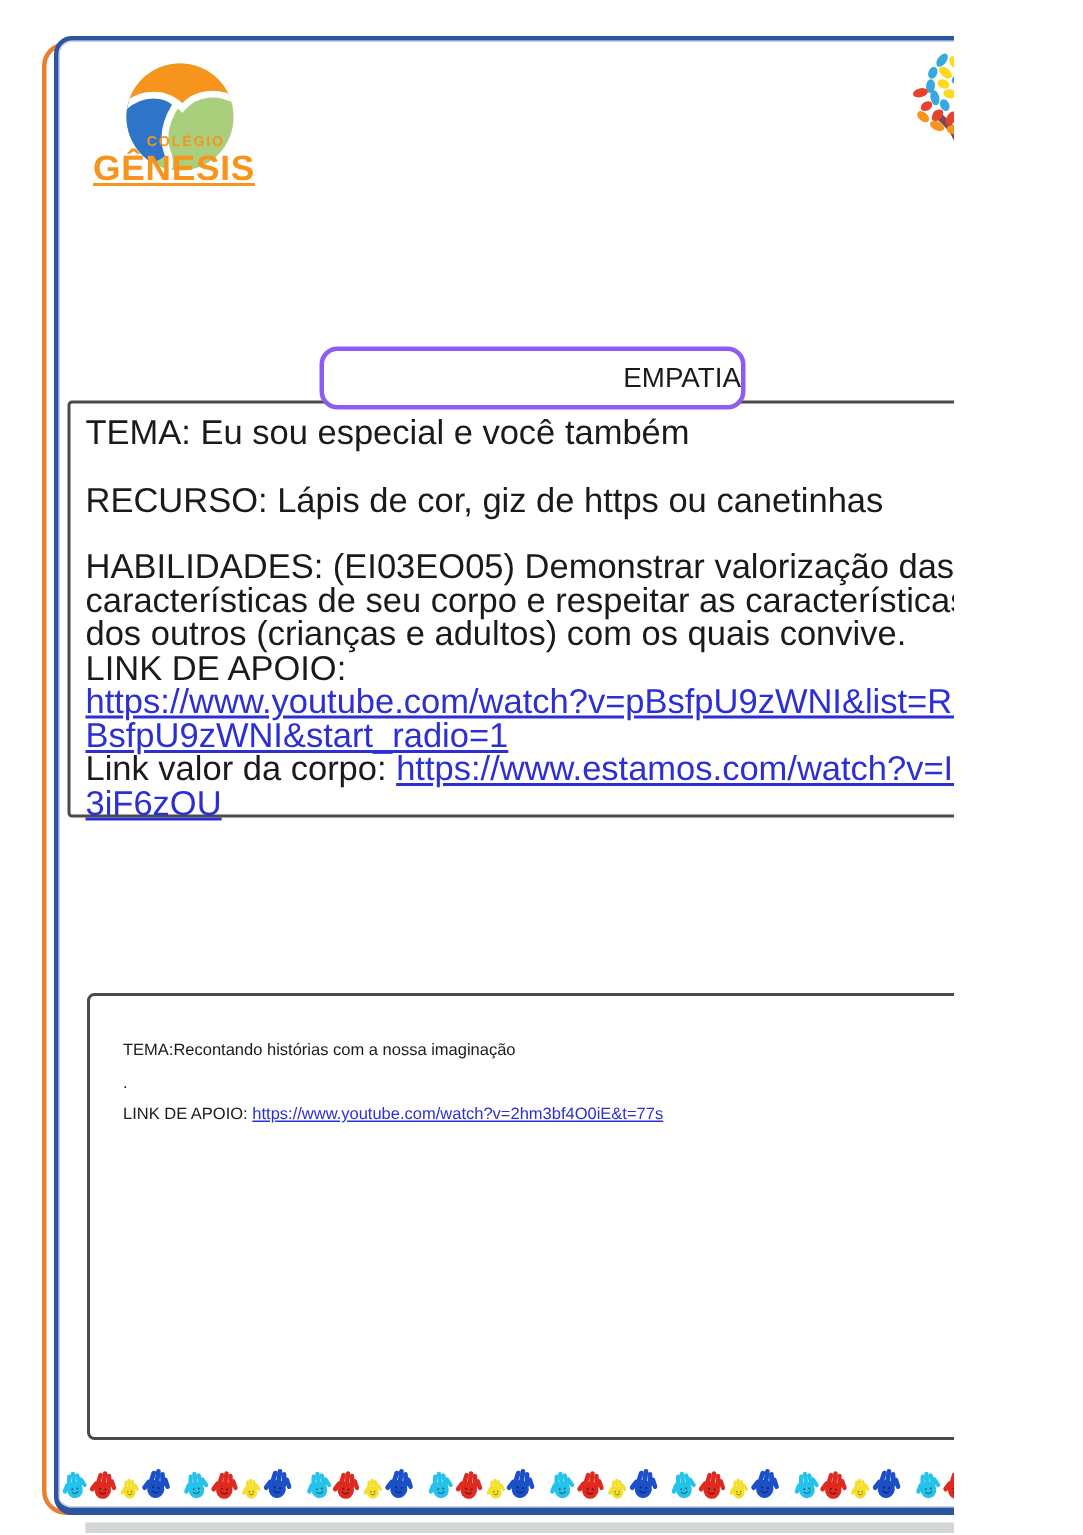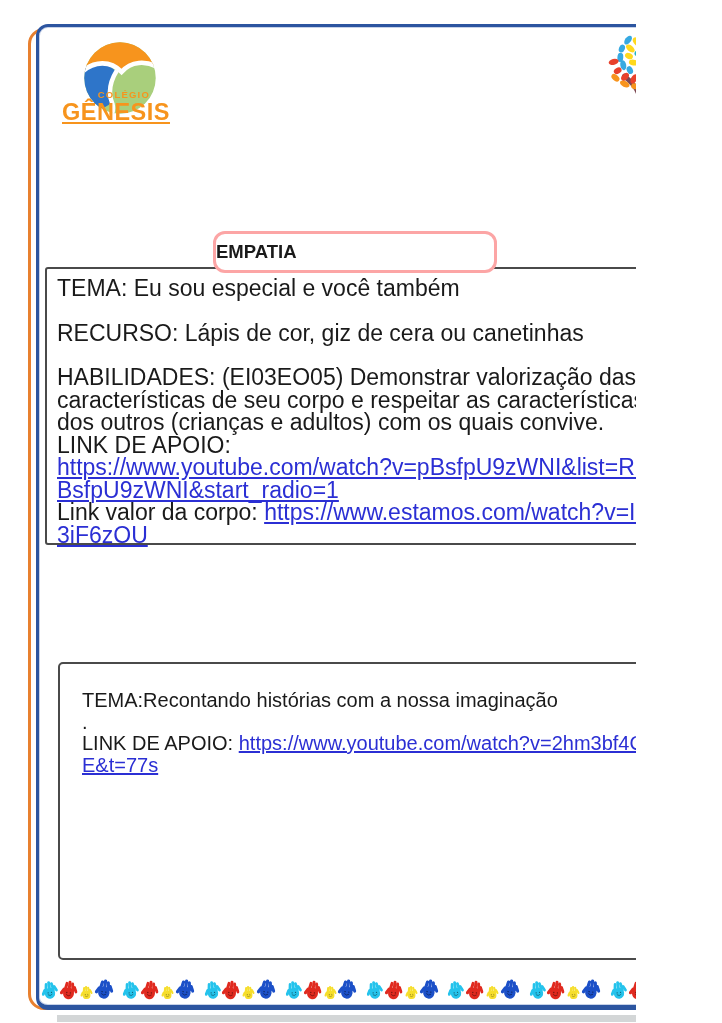--- a/index.html
+++ b/index.html
@@ -23,31 +23,31 @@
         font-size:11.5px;line-height:1.5;color:#474747;}
   .tree{position:absolute;left:597px;top:28px;width:98px;height:112px;}
   .dotted-divider{position:absolute;left:45px;top:144px;width:652px;border-top:3px dotted #3c3c3c;height:0;}
   
   .day-label{position:absolute;font-size:17.5px;font-weight:bold;color:#0f0f0f;letter-spacing:0.2px;}
   .field-label{position:absolute;left:45px;width:160px;text-align:right;font-size:10.5px;color:#222;}
   .date-box{position:absolute;height:30px;width:206px;border:2px solid #6f6f6f;border-radius:9px;
         text-align:center;line-height:30px;font-size:17px;color:#222;background:#fff;}
   .disc-box{position:absolute;border:2px solid #6f6f6f;border-radius:7px;background:#fff;
         text-align:center;font-weight:bold;color:#0a0a0a;}
-  .valor-box{position:absolute;left:213px;top:231px;width:278px;height:36px;border:3px solid #fca5a5;
-        border-radius:12px;background:#fff;text-align:left;line-height:36px;font-size:18.5px;
-        font-weight:bold;z-index:6;}
+  .valor-box{position:absolute;left:213px;top:231px;width:278px;height:36px;border:3px solid #8b5cf6;
+        border-radius:12px;background:#fff;text-align:right;line-height:36px;font-size:18.5px;
+        font-weight:normal;z-index:6;}
   .content-box{position:absolute;background:#fff;border:2px solid #4a4a4a;z-index:3;}
   .content-box p{margin:0;}
   .gap{margin-top:22px !important;}
   a.url{color:#2b2fd4;text-decoration:underline;word-break:break-all;}
   .box1{left:45px;top:267px;width:620px;height:266px;border-radius:3px;padding:8px 12px 0 10px;
         font-size:23px;line-height:22.5px;}
   .box2{left:58px;top:662px;width:586px;height:268px;border-radius:5px;padding:26px 20px 0 22px;
-        font-size:20px;line-height:21.5px;}
+        font-size:11px;line-height:21.5px;}
   
   .hands-row{position:absolute;left:40px;top:966px;width:650px;height:36px;display:flex;
         justify-content:center;align-items:flex-end;z-index:4;}
   .hand{display:inline-block;width:20px;height:24px;margin:0 1px;}
   .hand svg{width:100%;height:100%;}
   .hand.h0{transform:rotate(-8deg);}
   .hand.h1{transform:rotate(7deg);width:21px;}
   .hand.h2{transform:rotate(-4deg);width:15px;height:19px;}
   .hand.h3{transform:rotate(8deg);width:22px;height:26px;margin-right:8px;}
   .bottom-strip{position:absolute;left:57px;top:1015px;width:616px;height:7px;background:#d3d6d7;z-index:0;}
@@ -142,21 +142,21 @@
 
   <div class="day-label" style="left:62px;top:160px;">SEGUNDA-FEIRA</div>
   <div class="date-box" style="left:215px;top:152px;">25/08/2025</div>
   <div class="field-label" style="top:199px;">DISCIPLINA:</div>
   <div class="disc-box" style="left:213px;top:187px;width:278px;height:27px;line-height:27px;font-size:16.5px;">O EU,O OUTRO,E NÓS.</div>
   <div class="field-label" style="top:243px;left:42px;width:165px;">VALOR DA SEMANA</div>
   <div class="valor-box">EMPATIA</div>
 
   <div class="content-box box1">
     <p>TEMA:  Eu sou especial e você também</p>
-    <p class="gap">RECURSO:  Lápis de cor, giz de cera ou canetinhas</p>
+    <p class="gap">RECURSO:  Lápis de cor, giz de https ou canetinhas</p>
     <p class="gap">HABILIDADES:  (EI03EO05) Demonstrar  valorização das características de seu corpo e respeitar as características dos outros (crianças e adultos) com os quais convive.</p>
     <p>LINK DE APOIO:</p>
     <p><a class="url" href="#" title="https://www.youtube.com/watch?v=pBsfpU9zWNI&amp;list=RDpBsfpU9zWNI&amp;start_radio=1">https://www.youtube.com/watch?v=pBsfpU9zWNI&amp;list=RDpBsfpU9zWNI&amp;start_radio=1</a></p>
     <p><span>Link valor da corpo: </span><a class="url" href="#" title="https://www.youtube.com/watch?v=In943iF6zOU">https://www.estamos.com/watch?v=In943iF6zOU</a></p>
   </div>
 
   <div class="day-label" style="left:88px;top:580px;">TERÇA-FEIRA</div>
   <div class="date-box" style="left:205px;top:572px;">26/08/2025</div>
   <div class="field-label" style="top:623px;">DISCIPLINA:</div>
   <div class="disc-box" style="left:208px;top:611px;width:390px;height:28px;line-height:28px;font-size:17px;letter-spacing:-0.3px;">ESCUTA,FALA,PENSAMENTO E IMAGINAÇÃO</div>

